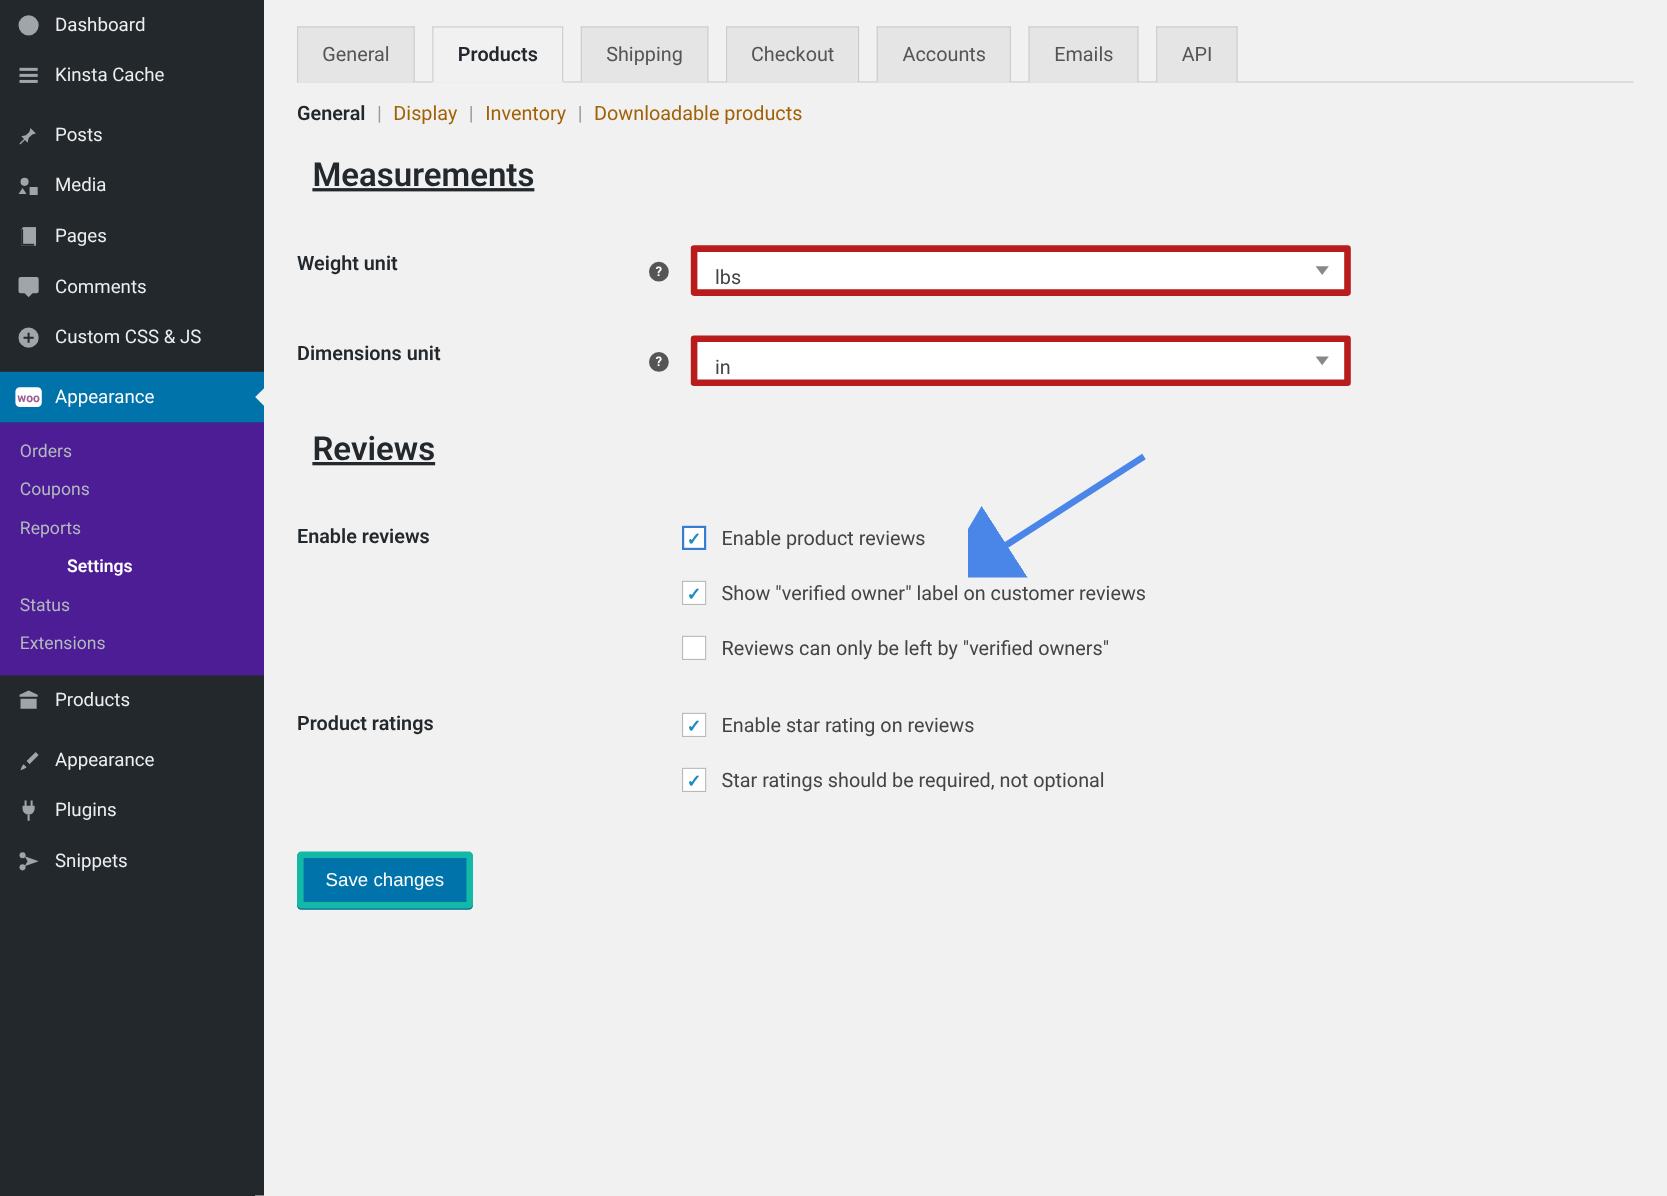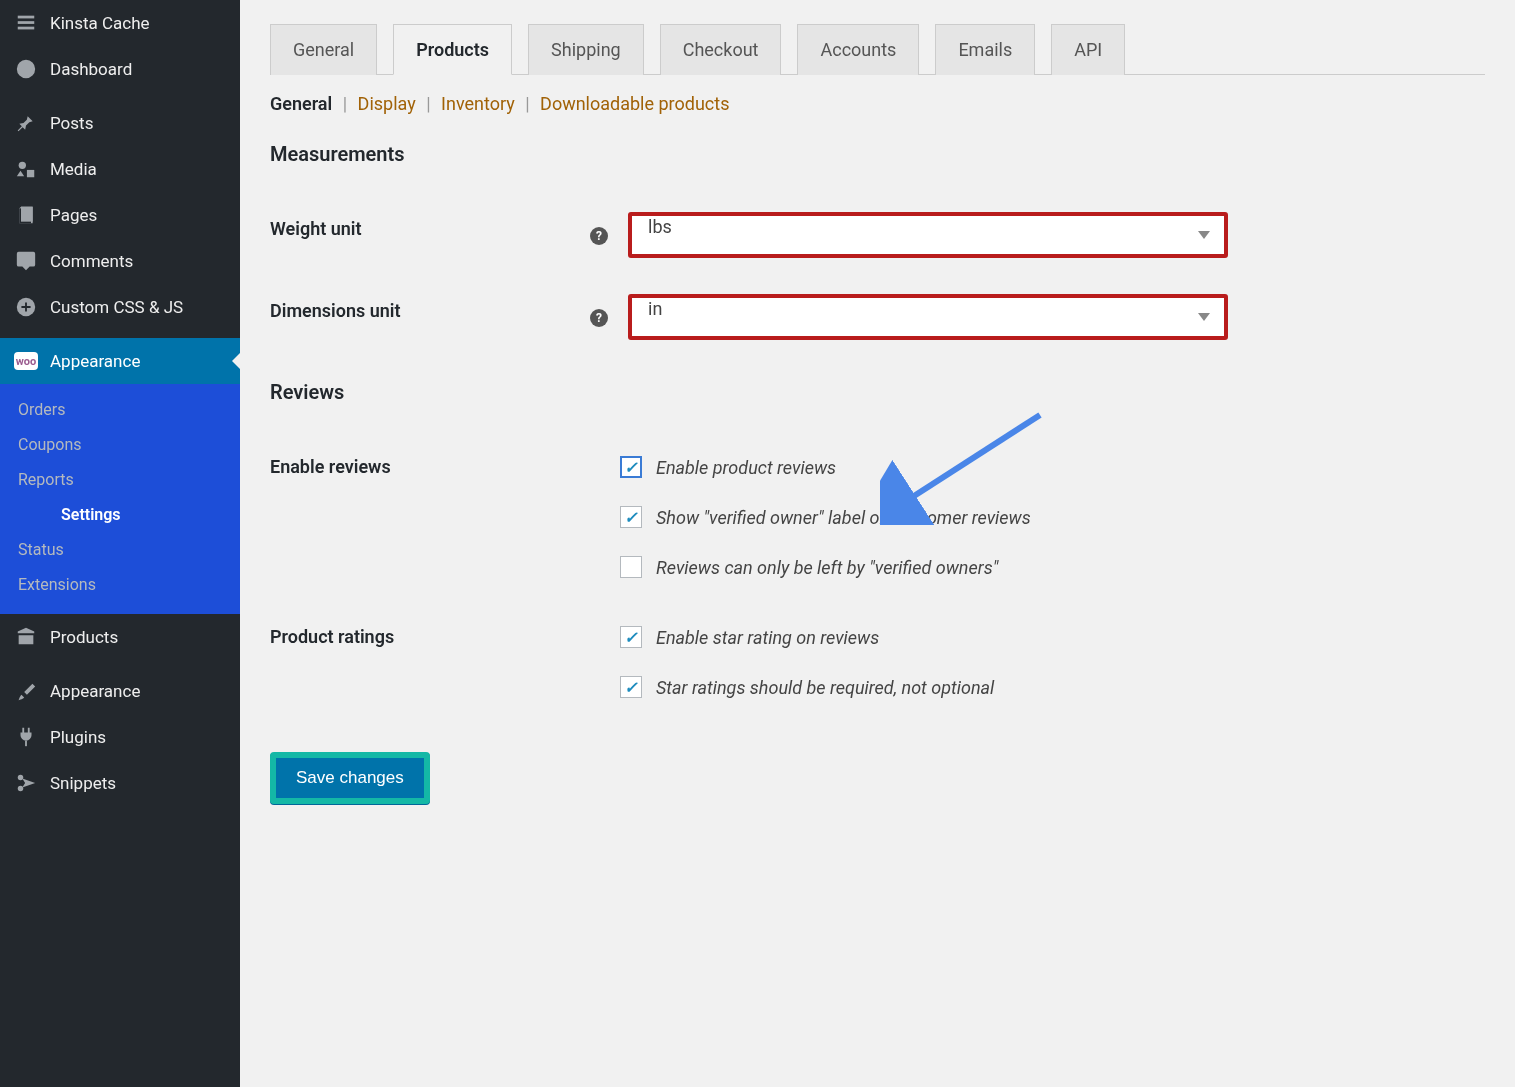--- a/index.html
+++ b/index.html
@@ -46,21 +46,21 @@
     position: absolute;
     right: -1px;
     top: 50%;
     margin-top: -9px;
     width: 0; height: 0;
     border-top: 9px solid transparent;
     border-bottom: 9px solid transparent;
     border-right: 9px solid #f1f1f1;
   }
   .sidebar .submenu {
-    background: #1d4ed8;
+    background: #4c1d95;
     padding: 8px 0 12px 0;
   }
   .sidebar .submenu .sub-item {
     padding: 8px 14px 8px 18px;
     color: #b4b9be;
     cursor: pointer;
     font-size: 16px;
   }
   .sidebar .submenu .sub-item.current {
     color: #fff;
@@ -112,21 +112,21 @@
   
   .subnav {
     margin-bottom: 28px;
     font-size: 18px;
   }
   .subnav a { color: #a16207; text-decoration: none; cursor: pointer; }
   .subnav .current { color: #23282d; font-weight: 600; }
   .subnav .pipe { color: #999; margin: 0 6px; }
 
   
-  h2.section-title { font-size: 20px; font-weight: 600; margin: 22px 0 28px 0; color: #23282d; }
+  h2.section-title { font-size: 30px; font-weight: 600; margin: 22px 0 28px 14px; color: #23282d; text-decoration: underline; }
   .form-table { width: 100%; border-collapse: collapse; }
   .form-table th {
     text-align: left;
     vertical-align: top;
     font-weight: 600;
     font-size: 18px;
     width: 310px;
     padding: 24px 10px 24px 0;
     color: #23282d;
   }
@@ -138,44 +138,43 @@
     border-radius: 50%;
     background: #555;
     color: #fff;
     font-size: 12px;
     font-weight: 700;
     align-items: center; justify-content: center;
   }
 
   .select-wrap {
     position: relative;
-    border: 4px solid #b91c1c;
+    border: 6px solid #b91c1c;
     background: #fff;
     border-radius: 3px;
     height: 46px;
     display: flex;
-    align-items: flex-start;
+    align-items: flex-end;
     padding: 0 40px 0 16px;
     font-size: 18px;
     color: #444;
     width: 600px;
   }
   .select-wrap .caret {
     position: absolute; right: 14px; top: 50%; margin-top: -4px;
     width: 0; height: 0;
     border-left: 6px solid transparent;
     border-right: 6px solid transparent;
     border-top: 8px solid #888;
   }
 
   .check-row {
     display: flex; align-items: center; gap: 14px;
     font-size: 18px; color: #444;
     padding: 6px 0;
-    font-style: italic;
   }
   .checkbox {
     width: 22px; height: 22px;
     border: 1px solid #b4b9be;
     background: #fff;
     display: inline-flex;
     align-items: center; justify-content: center;
   }
   .checkbox.highlight { border: 2px solid #3a7bd5; }
   .checkbox.checked::after {
@@ -207,35 +206,35 @@
   }
 </style>
 </head>
 <body>
 
 <div class="sidebar">
 
   <div class="menu-item">
     <span class="icon">
       <svg width="22" height="22" viewBox="0 0 24 24" fill="currentColor">
+          <path d="M12 2a10 10 0 100 20 10 10 0 000-20zm1 10.41V6h-2v5.59l-3.3 3.3 1.42 1.42L12 13.41z"></path>
+        </svg>
+    </span>
+    <span>Dashboard</span>
+  </div>
+
+  <div class="menu-item">
+    <span class="icon">
+      <svg width="22" height="22" viewBox="0 0 24 24" fill="currentColor">
           <rect x="3" y="4" width="18" height="3"></rect>
           <rect x="3" y="10" width="18" height="3"></rect>
           <rect x="3" y="16" width="18" height="3"></rect>
         </svg>
     </span>
     <span>Kinsta Cache</span>
-  </div>
-
-  <div class="menu-item">
-    <span class="icon">
-      <svg width="22" height="22" viewBox="0 0 24 24" fill="currentColor">
-          <path d="M12 2a10 10 0 100 20 10 10 0 000-20zm1 10.41V6h-2v5.59l-3.3 3.3 1.42 1.42L12 13.41z"></path>
-        </svg>
-    </span>
-    <span>Dashboard</span>
   </div>
 
   <div class="sep"></div>
 
   <div class="menu-item">
     <span class="icon">
       <svg width="20" height="20" viewBox="0 0 24 24" fill="currentColor">
           <path d="M14 4l6 6-4 1-4 4-1 5-3-3-5 5-1-1 5-5-3-3 5-1 4-4z"></path>
         </svg>
     </span>

